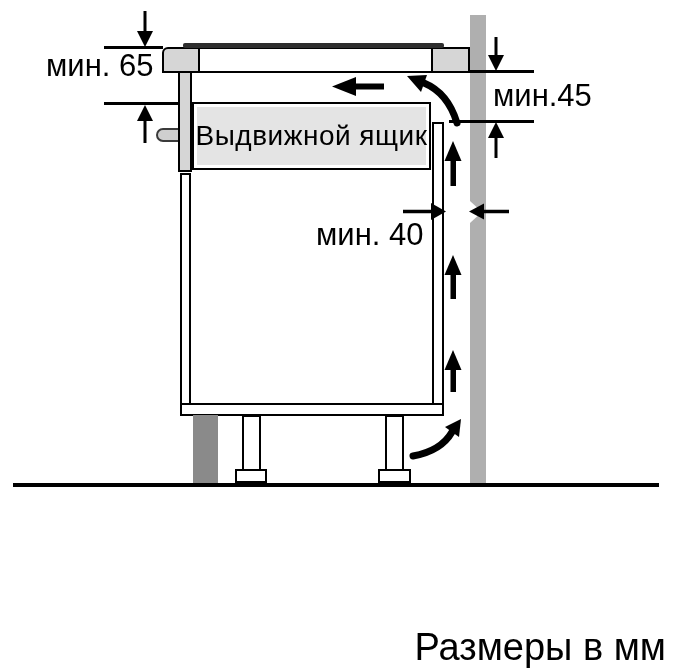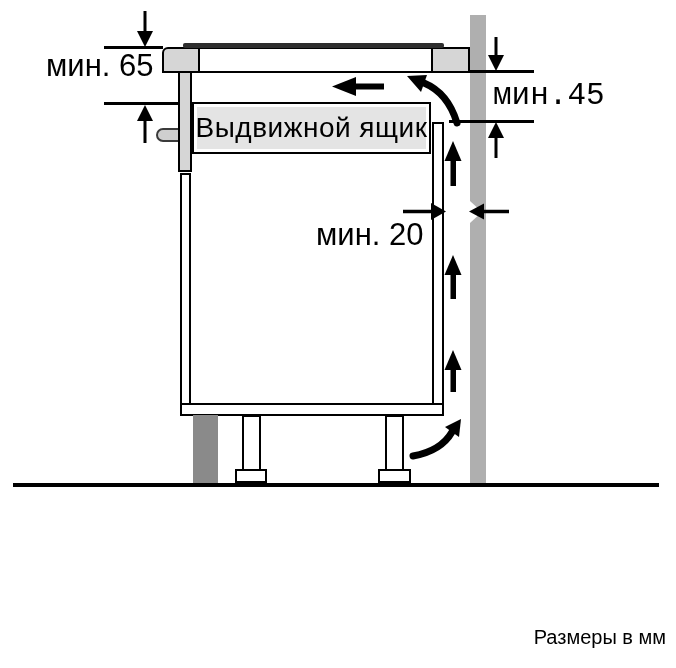--- a/index.html
+++ b/index.html
@@ -11,39 +11,39 @@
   
   .wall{left:470px;top:15px;width:16px;height:470px;background:var(--wall,#afafaf);}
   .floor{left:13px;top:483px;width:646px;height:4px;background:var(--line,#000);}
   .counter-band{left:198px;top:47px;width:235px;height:26px;background:#fff;border:2px solid var(--line,#000);}
   .hob-left-block{left:162px;top:47px;width:38px;height:26px;background:var(--counter_block,#d6d6d6);border:2px solid var(--line,#000);border-top-left-radius:6px;}
   .counter-right-block{left:431px;top:47px;width:39px;height:26px;background:var(--counter_block,#d6d6d6);border:2px solid var(--line,#000);}
   .glass{left:183px;top:43px;width:261px;height:5px;background:var(--glass,#2e2e2e);border-radius:2px;}
   .side-strip{left:178px;top:71px;width:14px;height:101px;background:var(--counter_block,#d6d6d6);border:2px solid var(--line,#000);z-index:2;}
   .peg{left:156px;top:128px;width:26px;height:14px;background:#cfcfcf;border:2px solid #3a3a3a;border-radius:7px 0 0 7px;z-index:1;}
   .drawer{
-    left:192px;top:102px;width:239px;height:52px;background:var(--drawer_fill,#e4e4e4);
+    left:192px;top:102px;width:239px;height:68px;background:var(--drawer_fill,#e4e4e4);
     border:2px solid var(--line,#000);box-shadow:inset 0 0 0 3px #fff;
     display:flex;align-items:center;justify-content:center;
   }
   .drawer-label{font-size:28px;white-space:nowrap;letter-spacing:0.5px;}
   .panel{background:#fff;border:2px solid var(--line,#000);}
   .panel-left{left:180px;top:173px;width:11px;height:232px;}
   .panel-right{left:432px;top:122px;width:12px;height:283px;}
   .panel-bottom{left:180px;top:403px;width:264px;height:13px;background:#fff;border:2px solid var(--line,#000);}
   .plinth{left:193px;top:415px;width:25px;height:68px;background:var(--plinth,#8a8a8a);}
   .leg-stem{width:19px;height:56px;top:415px;background:#fff;border:2px solid var(--line,#000);}
   .leg-foot{height:14px;top:469px;background:#fff;border:2px solid var(--line,#000);}
   .leg-pad{height:4px;top:481px;background:var(--line,#000);}
   
   .dim-label{position:absolute;font-size:31px;line-height:1.05;white-space:nowrap;}
   .lbl-65{left:46px;top:50px;}
-  .lbl-45{left:493px;top:80px;font-family:Liberation Mono, monospace;}
+  .lbl-45{left:493px;top:80px;}
   .lbl-20{left:316px;top:219px;}
-  .footer-label{position:absolute;left:400px;top:626px;width:266px;text-align:right;font-size:20px;white-space:nowrap;}
+  .footer-label{position:absolute;left:400px;top:626px;width:266px;text-align:right;font-size:38px;white-space:nowrap;}
   svg.overlay{position:absolute;left:0;top:0;z-index:10;pointer-events:none;}
 </style>
 </head>
 <body>
 
 <div class="stage">
 
   <div class="abs wall"></div>
   <div class="abs floor"></div>
 
@@ -105,16 +105,16 @@
     <polygon points="444.5,275 461.5,275 453,255" fill="#000"></polygon>
     <rect x="450.5" y="367" width="5.5" height="25" fill="#000"></rect>
     <polygon points="444.5,370 461.5,370 453,350" fill="#000"></polygon>
 
     <path d="M413,456 Q441,451 452,432" fill="none" stroke="#000" stroke-width="7" stroke-linecap="round"></path>
     <polygon points="461,419 459,437 445,427" fill="#000"></polygon>
   </svg>
 
   <div class="dim-label lbl-65">мин. 65</div>
   <div class="dim-label lbl-45">мин.45</div>
-  <div class="dim-label lbl-20">мин. 20</div>
+  <div class="dim-label lbl-20">мин. 40</div>
   <div class="footer-label">Размеры в мм</div>
 
 </div>
 
 </body></html>

